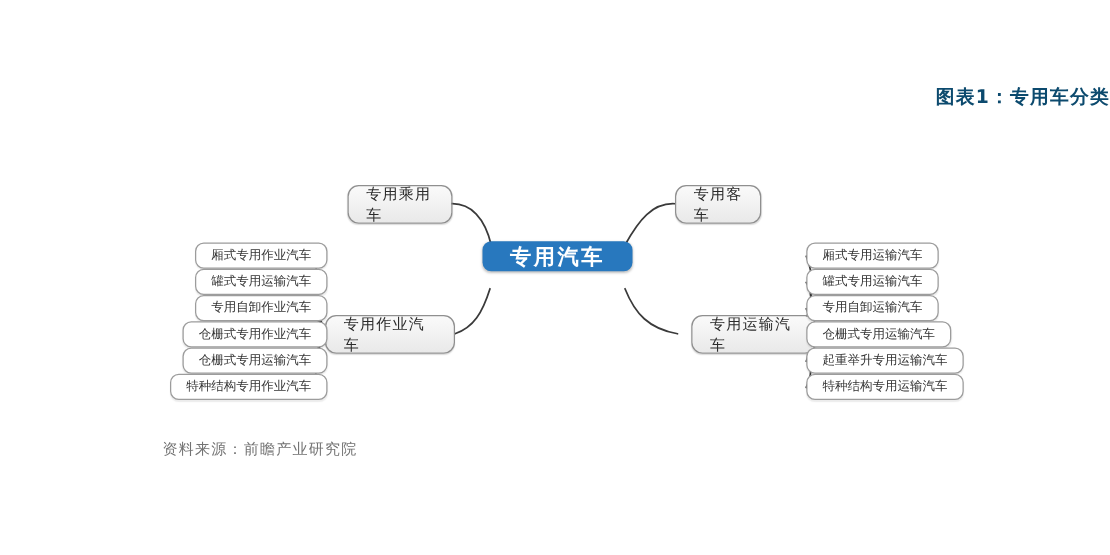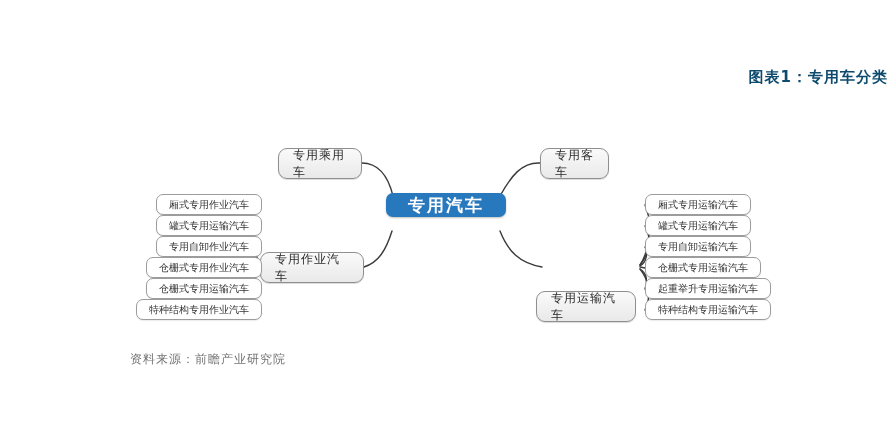--- a/index.html
+++ b/index.html
@@ -12,21 +12,21 @@
     background:#2878BE;border-radius:7px;display:flex;align-items:center;justify-content:center;
     color:#ffffff;font-size:17px;font-weight:bold;letter-spacing:2px;
     box-shadow:0 1px 2px rgba(0,0,0,0.25);}
   .branch-node{position:absolute;height:29px;display:flex;align-items:center;justify-content:center;
     background:linear-gradient(#fafafa,#e9e9e9);border:1px solid #8f8f8f;border-radius:9px;
     color:#2b2b2b;font-size:12px;font-weight:500;box-shadow:0 1px 1px rgba(0,0,0,0.15);
     padding:0 14px;letter-spacing:1px;}
   .branch-passenger{left:278px;top:148px;width:54px;}
   .branch-bus{left:540px;top:148px;width:39px;}
   .branch-operation{left:260px;top:252px;width:74px;}
-  .branch-transport{left:536px;top:252px;width:70px;margin-top:39px;}
+  .branch-transport{left:553px;top:252px;width:70px;}
   .leaf{position:absolute;height:15px;line-height:15px;padding:2px 12px;
     background:#ffffff;border:1px solid #9c9c9c;border-radius:7px;
     font-size:10px;color:#333;white-space:nowrap;box-shadow:0 1px 1px rgba(0,0,0,0.08);}
   .leaf-left{right:626px;}
   .leaf-right{left:645px;padding-left:12px;}
   .r0{top:194px;} .r1{top:215px;} .r2{top:236px;} .r3{top:257px;} .r4{top:278px;} .r5{top:299px;}
   .source-line{position:absolute;left:130px;top:351px;font-size:12px;color:#737373;letter-spacing:1px;}
 </style>
 </head>
 <body>

